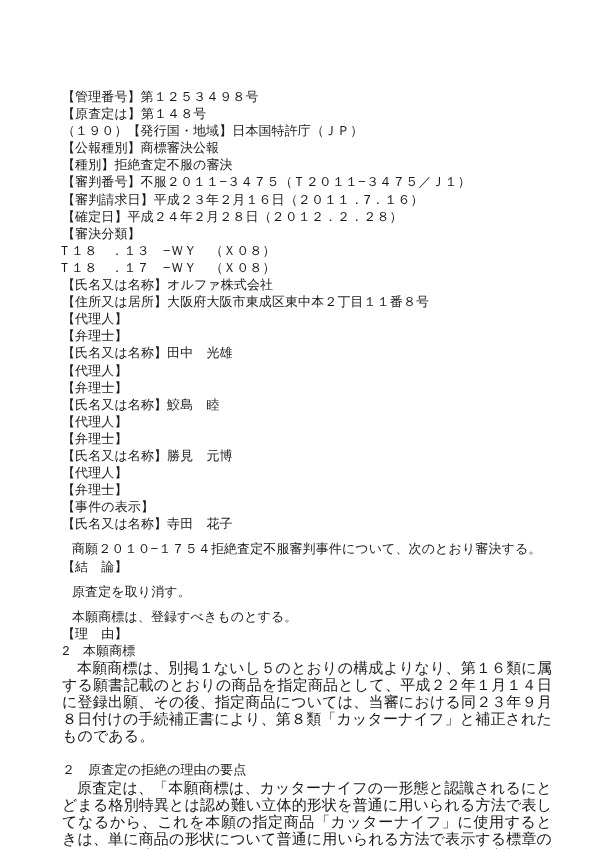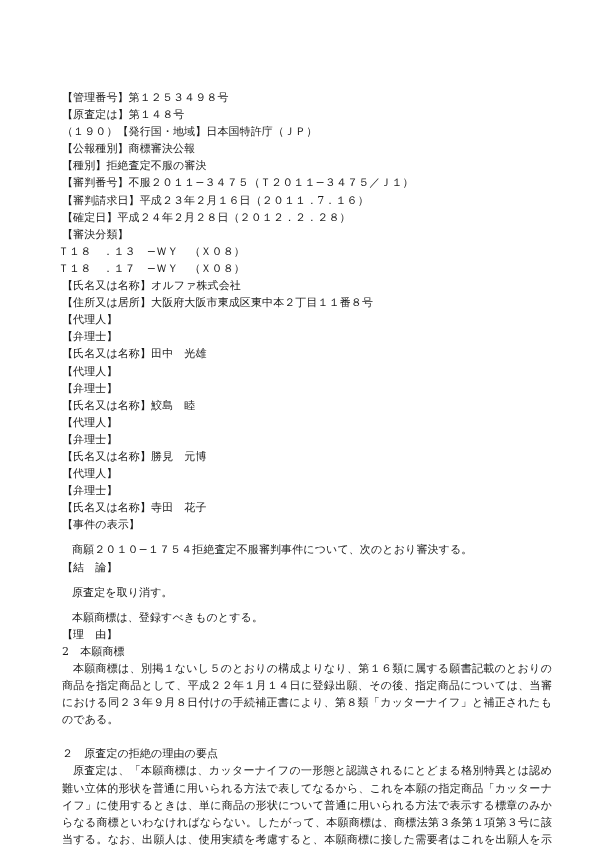--- a/index.html
+++ b/index.html
@@ -1,20 +1,20 @@
 <!DOCTYPE html>
 <html><head>
 <meta charset="utf-8">
 <style>
   html, body { margin:0; padding:0; background:#ffffff; }
   body { width:600px; height:849px; position:relative; overflow:hidden;
          font-family:"DejaVu Serif", "Liberation Serif", serif; color:#1a1a1a; }
   .page { position:absolute; left:62px; top:89px; width:490px; }
-  .line { font-size:11px; line-height:17.1px; height:17.1px; white-space:nowrap; letter-spacing:0.1px; }
-  .para { font-size:11px; line-height:17.1px; text-align:justify; text-indent:1em; letter-spacing:0.1px; }
+  .line { font-size:13px; line-height:17.1px; height:17.1px; white-space:nowrap; letter-spacing:0.1px;font-family:Liberation Mono, monospace; }
+  .para { font-size:15px; line-height:17.1px; text-align:justify; text-indent:1em; letter-spacing:0.1px; }
   .indent { padding-left:10px;margin-top:8px; }
   .gap { height:17px; }
 </style>
 </head>
 <body>
 
 <div class="page">
   <div class="line">【管理番号】第１２５３４９８号</div>
   <div class="line">【原査定は】第１４８号</div>
   <div class="line">（１９０）【発行国・地域】日本国特許庁（ＪＰ）</div>
@@ -34,23 +34,23 @@
   <div class="line">【弁理士】</div>
   <div class="line">【氏名又は名称】田中　光雄</div>
   <div class="line">【代理人】</div>
   <div class="line">【弁理士】</div>
   <div class="line">【氏名又は名称】鮫島　睦</div>
   <div class="line">【代理人】</div>
   <div class="line">【弁理士】</div>
   <div class="line">【氏名又は名称】勝見　元博</div>
   <div class="line">【代理人】</div>
   <div class="line">【弁理士】</div>
+  <div class="line">【事件の表示】</div>
+
   <div class="line">【氏名又は名称】寺田　花子</div>
-
-  <div class="line">【事件の表示】</div>
   <div class="line indent">商願２０１０−１７５４拒絶査定不服審判事件について、次のとおり審決する。</div>
 
   <div class="line">【結　論】</div>
   <div class="line indent">原査定を取り消す。</div>
   <div class="line indent">本願商標は、登録すべきものとする。</div>
 
   <div class="line">【理　由】</div>
   <div class="line">2　本願商標</div>
   <div class="para">本願商標は、別掲１ないし５のとおりの構成よりなり、第１６類に属する願書記載のとおりの商品を指定商品として、平成２２年１月１４日に登録出願、その後、指定商品については、当審における同２３年９月８日付けの手続補正書により、第８類「カッターナイフ」と補正されたものである。</div>
   <div class="gap"></div>

